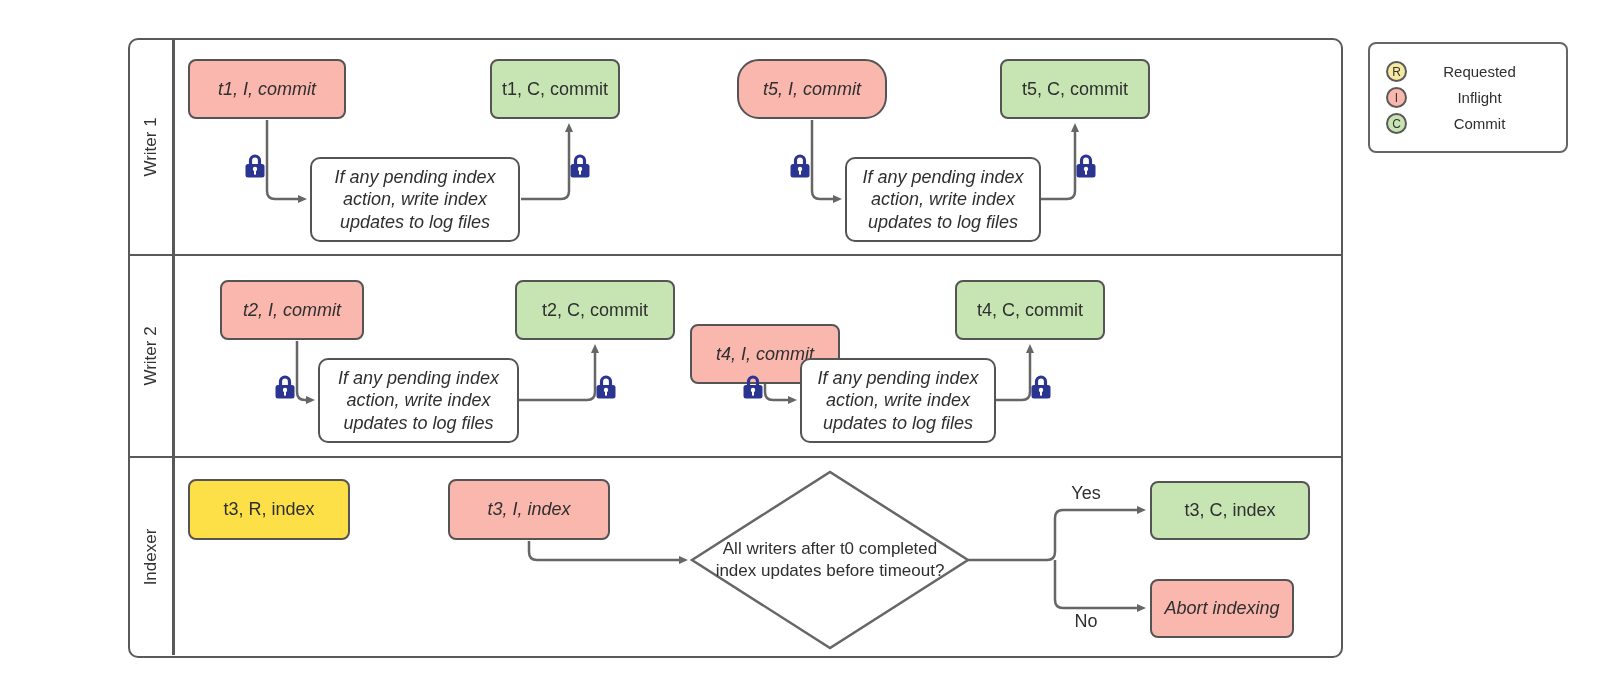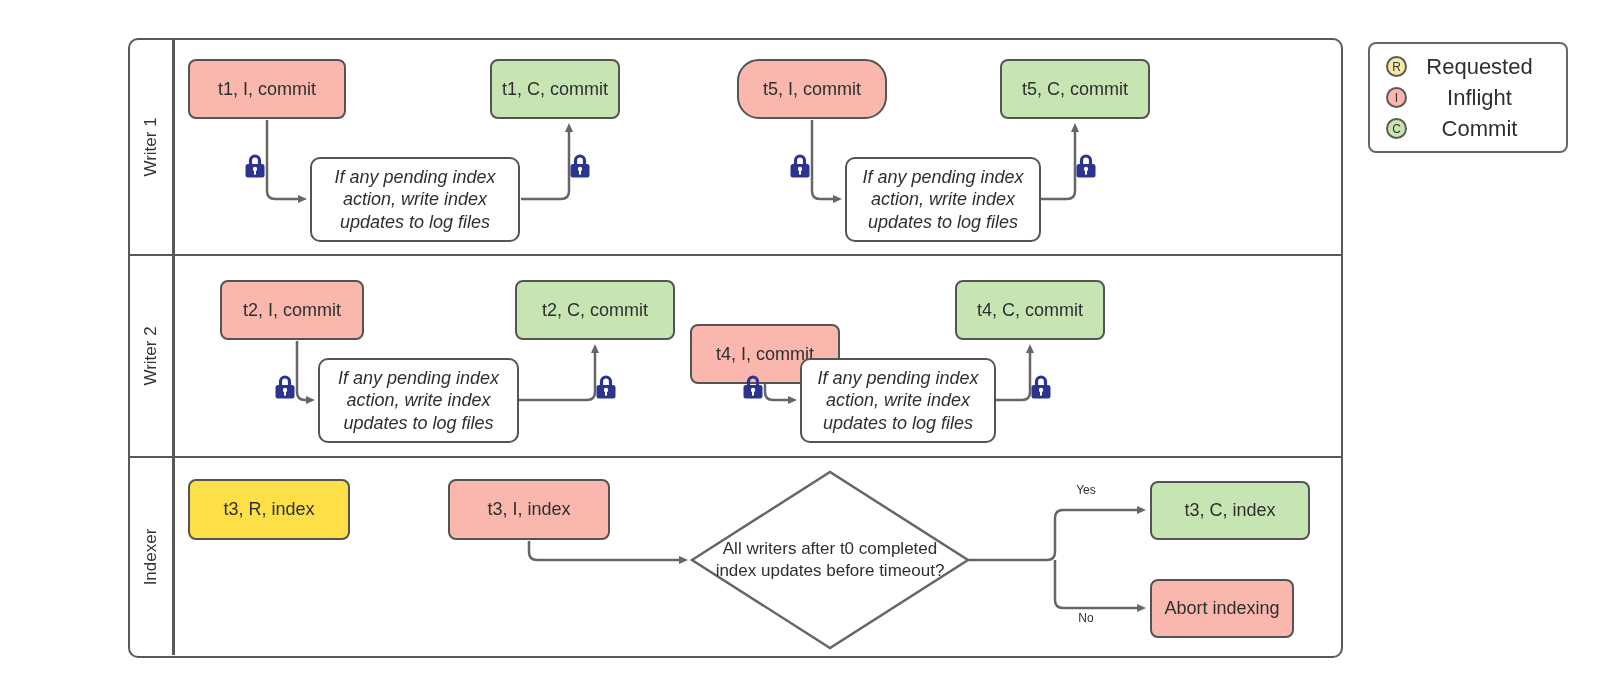--- a/index.html
+++ b/index.html
@@ -17,46 +17,46 @@
     border-right:3px solid #595959;display:flex;align-items:center;justify-content:center;}
   .lane-label span{transform:rotate(-90deg);white-space:nowrap;font-size:17px;color:#333;}
 
   
   svg.connectors{position:absolute;left:0;top:0;z-index:1;pointer-events:none;}
 
   
   .node{position:absolute;border:2.5px solid #545454;border-radius:8px;box-sizing:border-box;
     display:flex;align-items:center;justify-content:center;text-align:center;
     font-size:18px;color:#2f2f2f;z-index:2;line-height:1.25;}
-  .pink{background:#F9B7AE;}
+  .pink{background:#F9B7AE;font-style:italic;}
   .green{background:#C6E5B3;}
   .yellow{background:#fde047;}
   .white{background:#ffffff;border-radius:10px;font-style:italic;}
   .white .inner{width:176px;}
 
   .decision-text{position:absolute;left:715px;top:520px;width:230px;height:80px;z-index:2;
     display:flex;align-items:center;justify-content:center;text-align:center;
     font-size:17px;color:#2f2f2f;line-height:1.3;}
 
-  .edge-label{position:absolute;z-index:2;font-size:12px;color:#2f2f2f;text-align:center;}
+  .edge-label{position:absolute;z-index:2;font-size:18px;color:#2f2f2f;text-align:center;}
 
   .lock{position:absolute;width:22px;height:27px;z-index:3;}
 
   
   .legend{position:absolute;left:1368px;top:42px;width:200px;height:111px;z-index:2;
     border:2.5px solid #666;border-radius:8px;box-sizing:border-box;
     display:flex;flex-direction:column;justify-content:center;gap:5px;padding:8px 14px 8px 16px;}
   .legend-row{display:flex;align-items:center;}
   .legend-circle{width:21px;height:21px;border-radius:50%;border:2.5px solid #5a5a5a;
     box-sizing:border-box;display:flex;align-items:center;justify-content:center;
     font-size:12px;color:#333;flex:0 0 auto;}
   .legend-circle.c-r{background:#F8E9A2;}
   .legend-circle.c-i{background:#F9B7AE;}
   .legend-circle.c-c{background:#C6E5B3;}
-  .legend-text{flex:1;text-align:center;font-size:22px;color:#2f2f2f;}
+  .legend-text{flex:1;text-align:center;font-size:15px;color:#2f2f2f;}
 </style>
 </head>
 <body>
 
 <div class="canvas">
 
   <div class="swimlane">
     <div class="lane l1">
       <div class="lane-label">
         <span>Writer 1</span>

